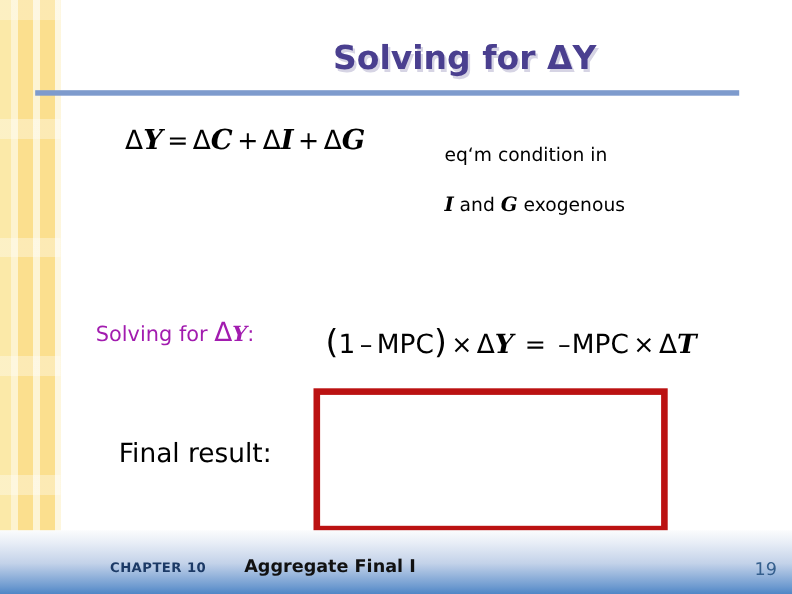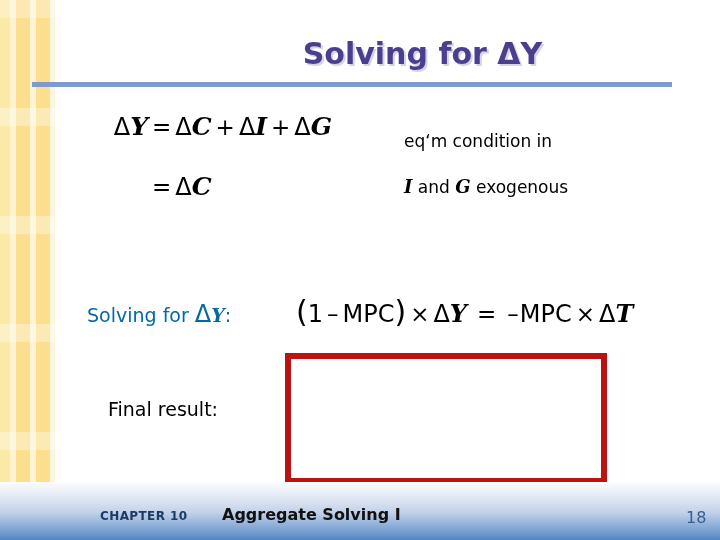--- a/index.html
+++ b/index.html
@@ -126,45 +126,45 @@
     line-height: 22px;
   }
   #note-eqm   { left: 404px; top: 104px; width: 280px; margin-top: 26px; }
   #note-exog  { left: 404px; top: 176px; width: 290px; white-space: nowrap; }
   .note .v { font-size: 18px; }
 
   
   #solve-label {
     position: absolute;
     left: 87px;
-    top: 300px;
+    top: 288px;
     font-family: "DejaVu Sans", sans-serif;
     font-size: 19px;
-    color: #0369a1;
+    color: #a21caf;
     white-space: nowrap;
     text-align: center;
   }
   #solve-eq {
     position: absolute;
     left: 296px;
     top: 294px;
     font-family: "DejaVu Sans", sans-serif;
     font-size: 24px;
     color: #000000;
     white-space: nowrap;
   }
   #solve-eq .v { font-size: 24px; }
 
   
   #final-label {
     position: absolute;
     left: 108px;
     top: 398px;
     font-family: "DejaVu Sans", sans-serif;
-    font-size: 19px;
+    font-size: 24px;
     color: #000000;
     white-space: nowrap;
   }
   #final-box {
     position: absolute;
     left: 285px;
     top: 353px;
     width: 310px;
     height: 119px;
     border: 6px solid #bb1212;
@@ -220,23 +220,20 @@
   <div id="sidebar"></div>
 
   <div id="title">Solving for ΔY</div>
 
   <div id="title-rule"></div>
 
   <div class="eq-row eq1">
     <span class="lhs"><span class="d">Δ</span><span class="v">Y</span></span><span class="op">=</span><span class="d">Δ</span><span class="v">C</span><span class="op">+</span><span class="d">Δ</span><span class="v">I</span><span class="op">+</span><span class="d">Δ</span><span class="v">G</span>
   </div>
 
-  <div class="eq-row eq2">
-    <span class="lhs-blank"></span><span class="op">=</span><span class="d">Δ</span><span class="v">C</span>
-  </div>
 
 
   <div class="note" id="note-eqm">
     <div>eq‘m condition in</div>
   </div>
 
   <div class="note" id="note-exog">
     <span class="v">I</span>&nbsp;<span>and</span>&nbsp;<span class="v">G</span>&nbsp;<span>exogenous</span>
   </div>
 
@@ -246,16 +243,16 @@
 
   <div id="solve-eq">
     <span class="paren">(</span><span>1</span><span class="op">–</span><span class="mpc">MPC</span><span class="paren">)</span><span class="op">×</span><span class="d">Δ</span><span class="v">Y</span><span class="op" style="padding:0 10px">=</span><span class="op" style="padding:0 1px">–</span><span class="mpc">MPC</span><span class="op">×</span><span class="d">Δ</span><span class="v">T</span>
   </div>
 
   <div id="final-label">Final result:</div>
   <div id="final-box"></div>
 
   <div id="footer"></div>
   <div id="footer-chapter">CHAPTER 10</div>
-  <div id="footer-subject">Aggregate Solving I</div>
-  <div id="slide-number">18</div>
+  <div id="footer-subject">Aggregate Final I</div>
+  <div id="slide-number">19</div>
 
 </div>
 
 </body></html>

